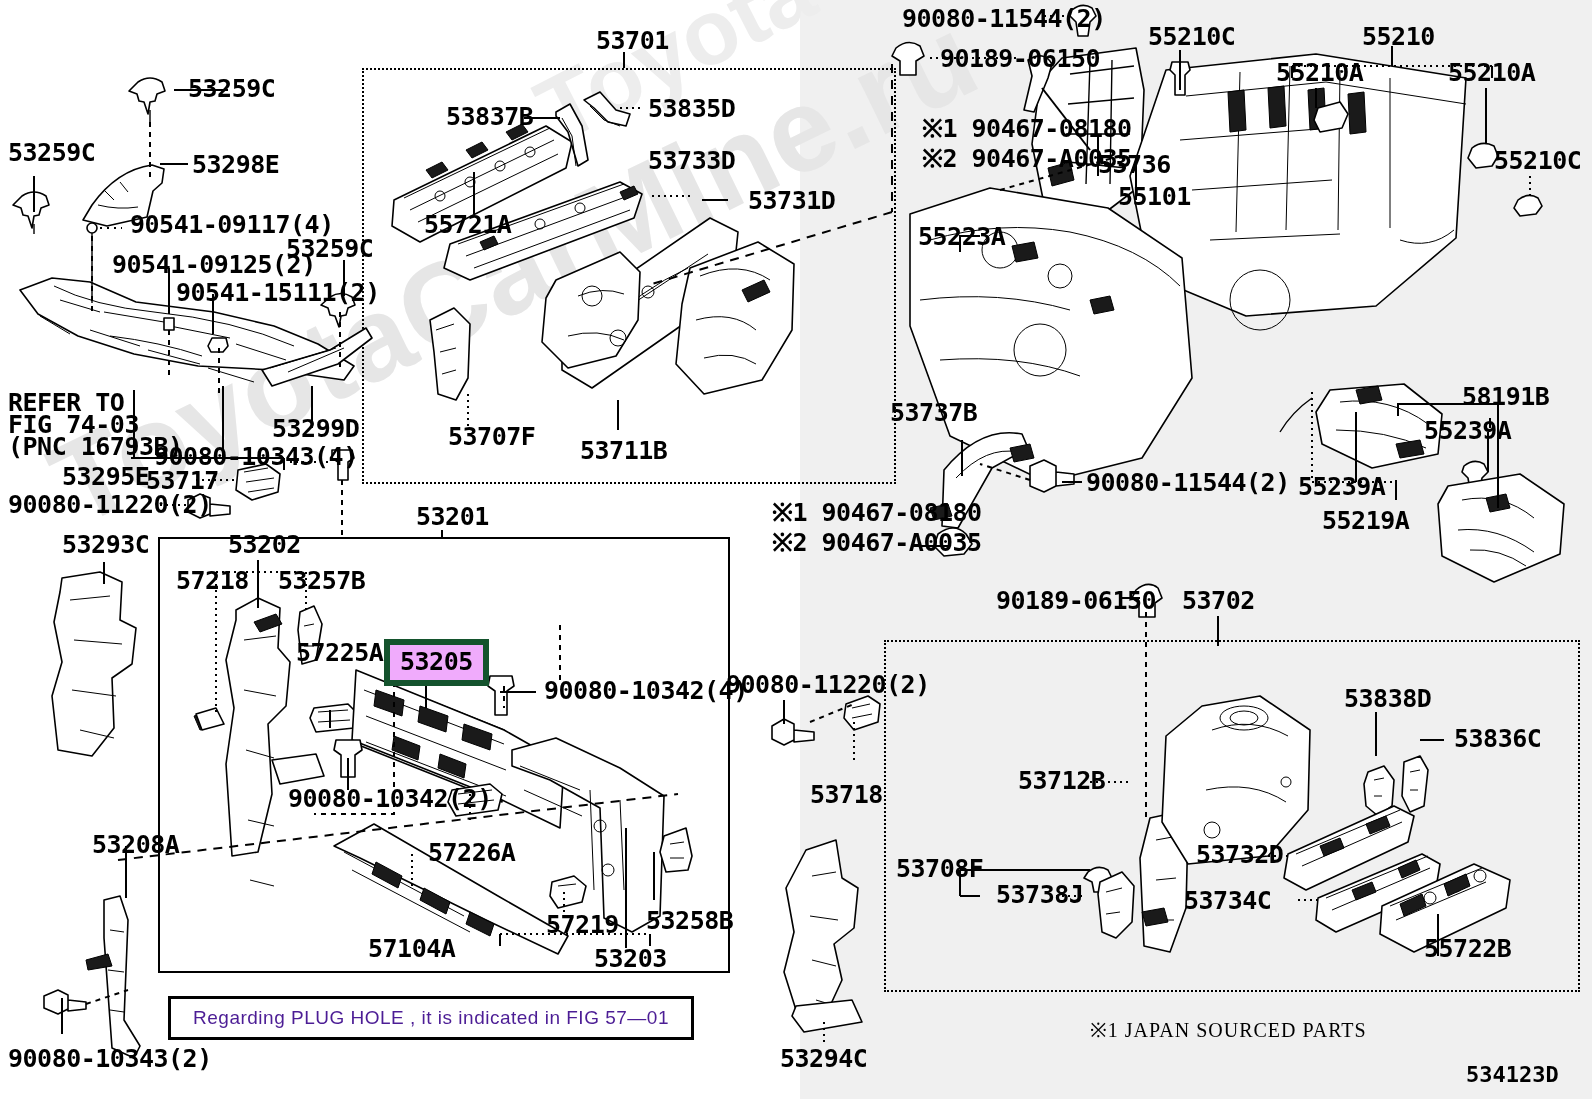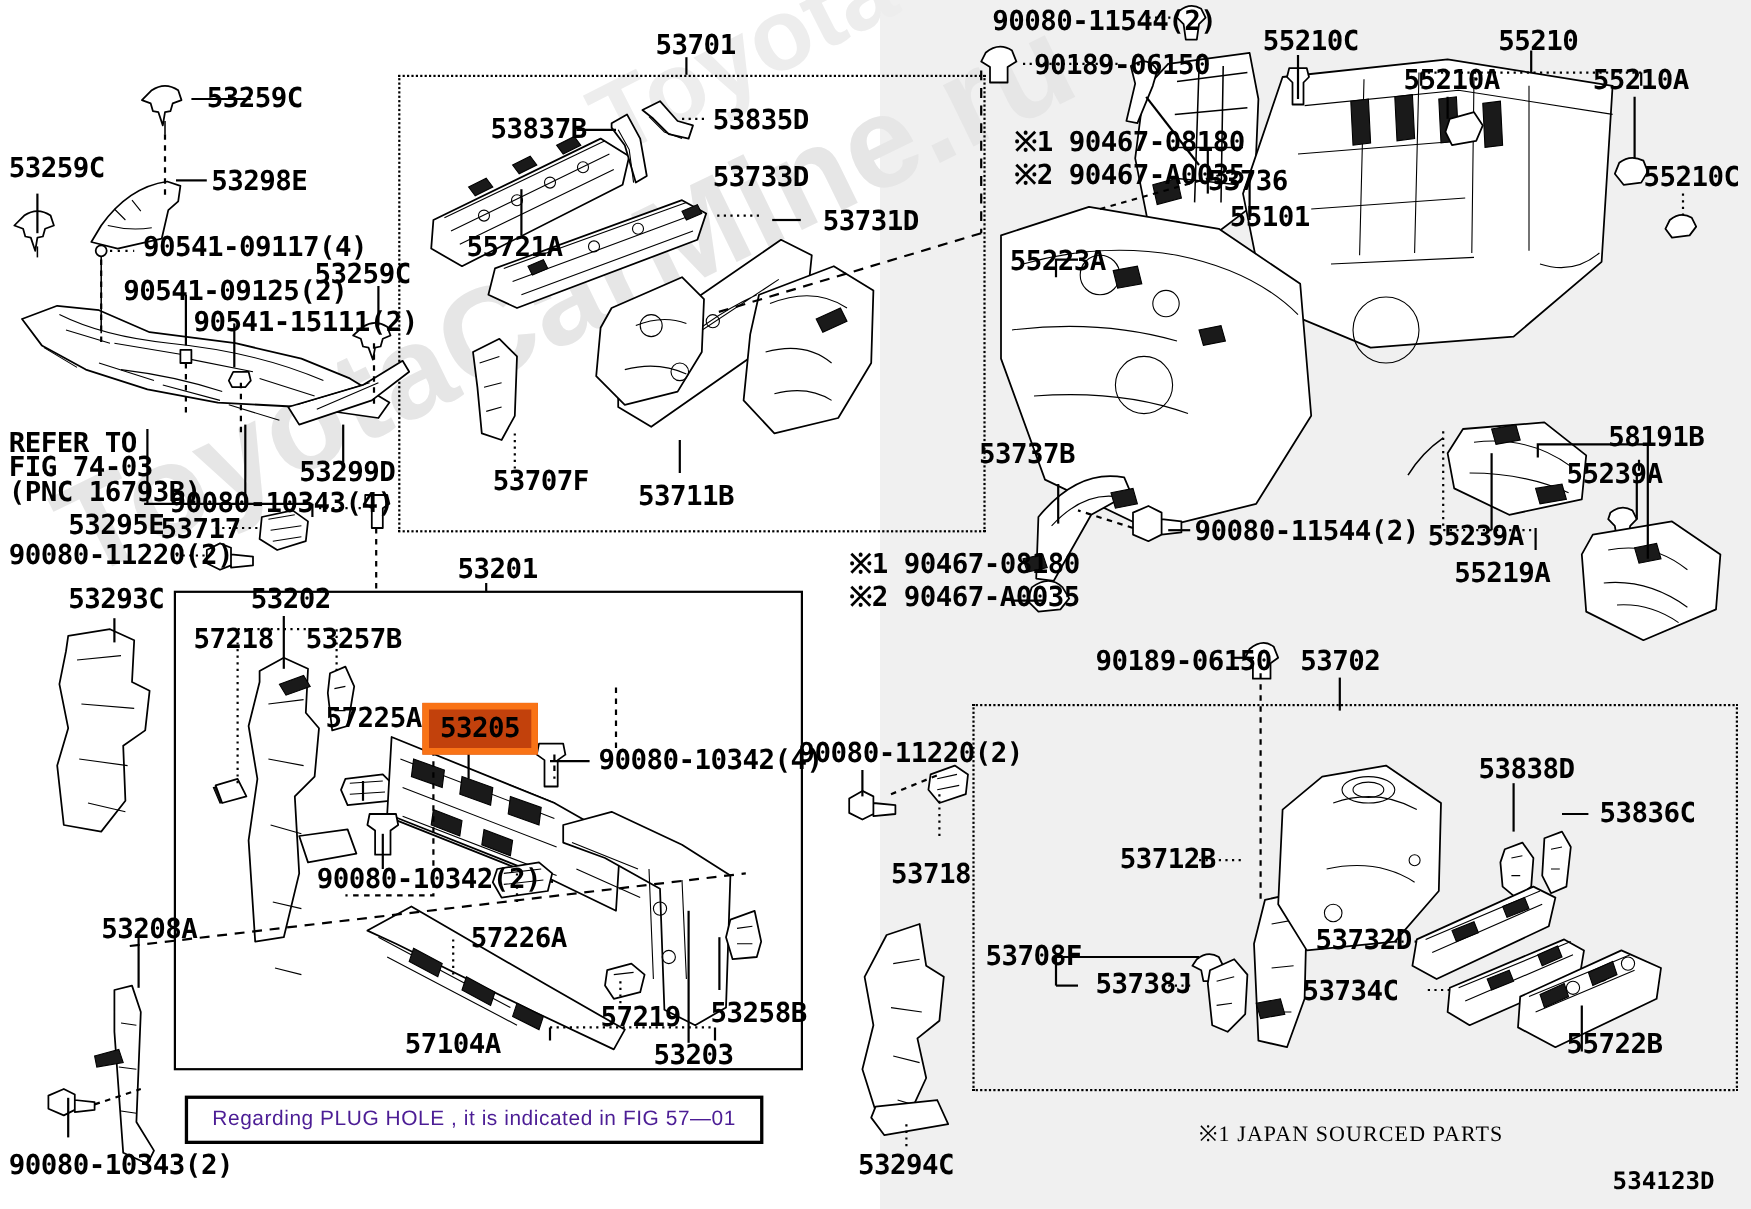--- a/index.html
+++ b/index.html
@@ -29,21 +29,21 @@
     position:absolute;white-space:nowrap;color:#000;
     font-family:"DejaVu Sans Mono","Liberation Mono",monospace;
     font-size:25px;font-weight:700;letter-spacing:-0.5px;line-height:1;
   }
   
   .dbox{position:absolute;border:2px dotted #000;background:transparent;}
   .sbox{position:absolute;border:2px solid #000;background:transparent;}
   .ldashv{position:absolute;width:0;border-left:2px dashed #000;}
   
   .hl{
-    position:absolute;border:6px solid #f97316;background:#c2410c;
+    position:absolute;border:6px solid #14532d;background:#f0abfc;
     padding:2px 10px 4px 10px;
   }
   .hl span{
     font-family:"DejaVu Sans Mono","Liberation Mono",monospace;
     font-size:25px;font-weight:700;color:#000;letter-spacing:-0.5px;
   }
   
   .notebox{
     position:absolute;border:3px solid #000;background:#fff;
     text-align:center;padding:6px 10px;

